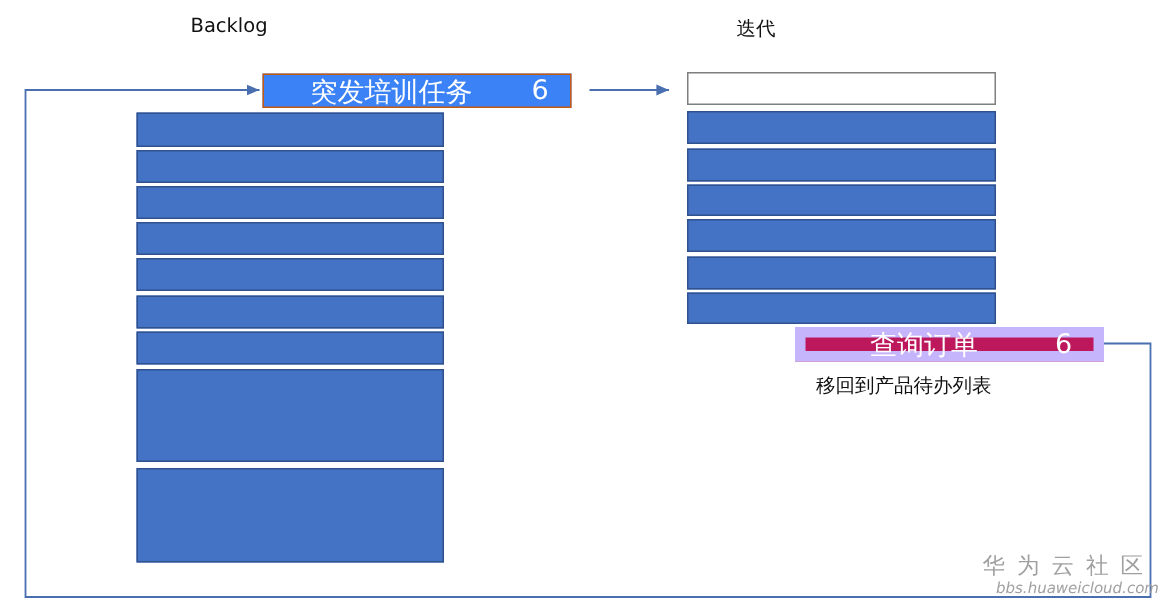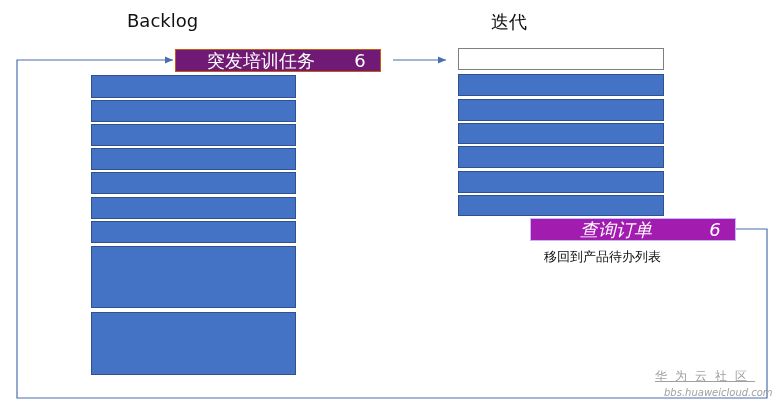--- a/index.html
+++ b/index.html
@@ -1,27 +1,27 @@
 <!DOCTYPE html>
 <html><head>
 <meta charset="utf-8">
 <style>
   html, body { margin:0; padding:0; background:#ffffff; }
   body { width:777px; height:408px; position:relative; overflow:hidden; font-family:"DejaVu Sans","Liberation Sans",sans-serif; }
   .abs { position:absolute; }
-  .title { font-size:18px; color:#111; }
+  .title { font-size:13px; color:#111; }
   .blk { position:absolute; background:#4472c4; border:1px solid #2f528f; box-sizing:border-box; }
   .blk.white { background:#ffffff; border:1px solid #7f7f7f; }
   .task { position:absolute; box-sizing:border-box; color:#fff; font-size:18px; display:flex; align-items:center; }
   .task .name { flex:1; text-align:center; padding-left:6px; }
   .task .num { width:40px; text-align:center; }
-  .task.orange { background:#701a75; border:1px solid #c55a11; }
-  .task.blue { background:#a21caf; border:1px solid #c4b5fd;font-style:italic; }
+  .task.orange { background:#3b82f6; border:1px solid #c55a11; }
+  .task.blue { background:#be185d; border:7px solid #c4b5fd; }
   .caption { font-size:13px; color:#111; }
-  .wm-cn { font-size:12px; color:#a0a0a0; letter-spacing:8px;text-decoration:underline; }
+  .wm-cn { font-size:15px; color:#a0a0a0; letter-spacing:8px; }
   .wm-url { font-size:10px; color:#a0a0a0; }
   svg { position:absolute; left:0; top:0; }
 </style>
 </head>
 <body>
 
 <svg width="777" height="408">
   <defs>
     <marker id="ah" markerWidth="8" markerHeight="8" refX="7" refY="4" orient="auto">
       <path d="M0,1 L7,4 L0,7 Z" fill="#4a6fb0"></path>

